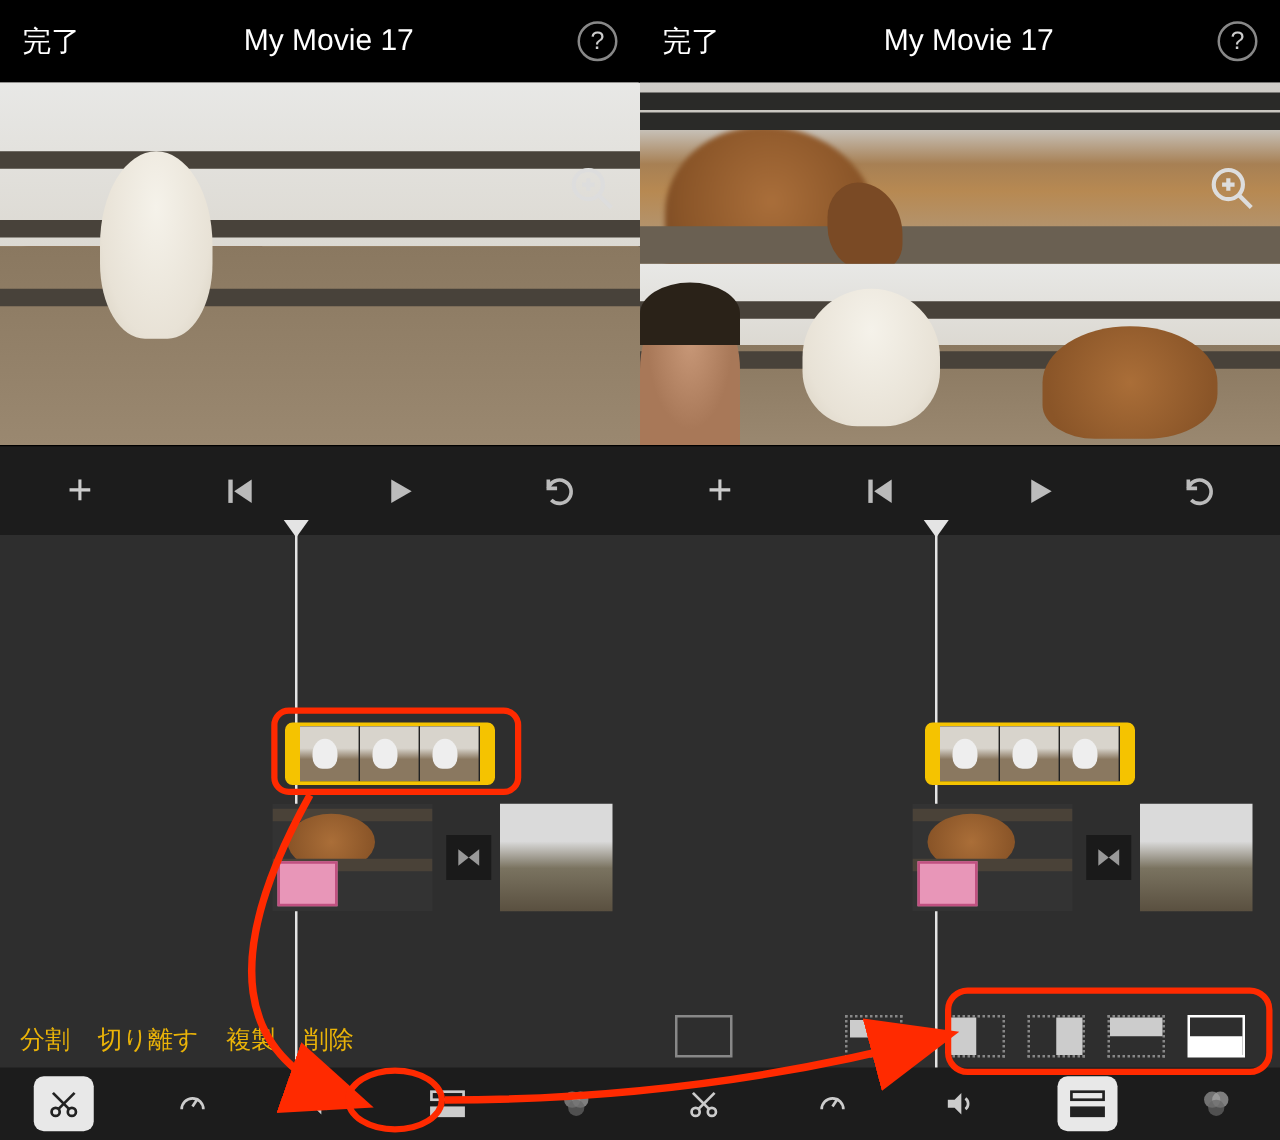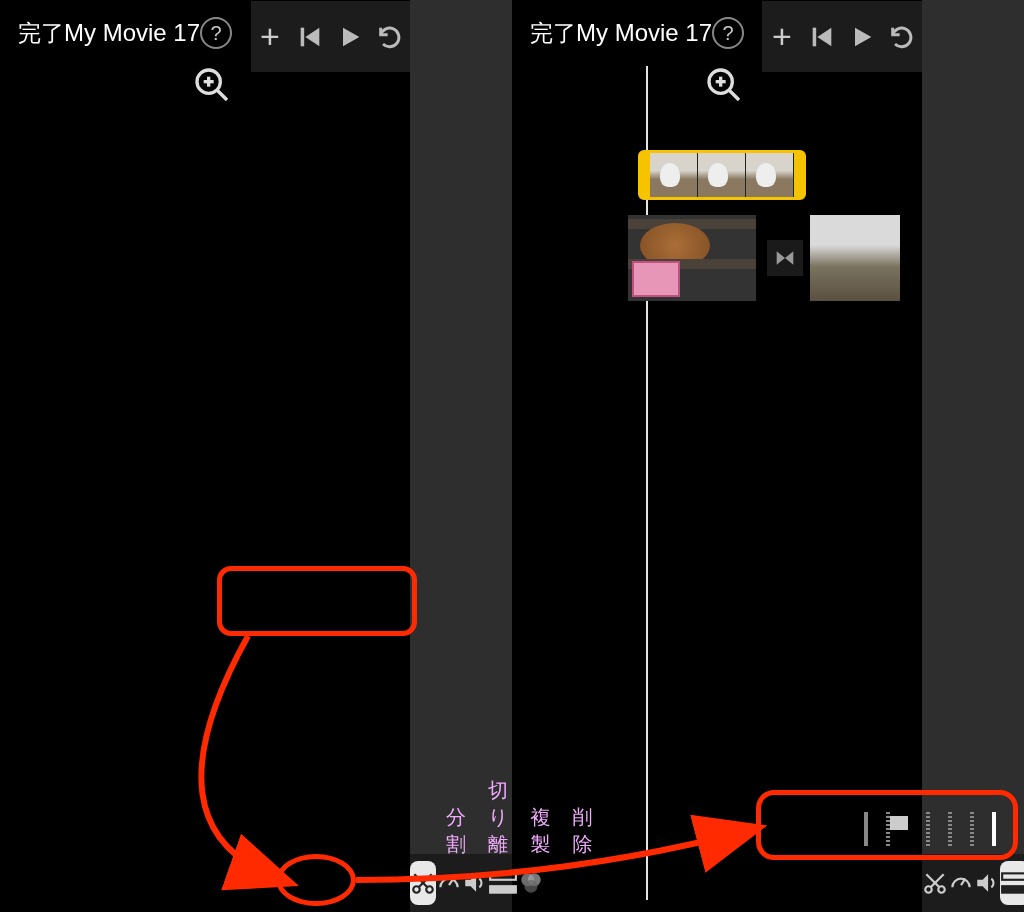--- a/index.html
+++ b/index.html
@@ -9,21 +9,21 @@
     background: #000;
     display: flex;
     font-family: -apple-system, "Helvetica Neue", Arial, sans-serif;
     color: #fff;
     position: relative;
     overflow: hidden;
   }
   .pane {
     width: 512px;
     display: flex;
-    flex-direction: row;
+    flex-direction: column;
     position: relative;
   }
   .header {
     height: 66px;
     display: flex;
     align-items: center;
     justify-content: space-between;
     padding: 0 18px;
     background: #000;
   }
@@ -209,22 +209,22 @@
     width: 90px; height: 86px;
     background: linear-gradient(180deg,#dadada 35%, #7a7360 60%, #5a5040 100%);
   }
   .action-row {
     position: absolute;
     bottom: 58px; left: 0; right: 0;
     height: 46px;
     display: flex;
     align-items: center;
     gap: 22px;
-    padding: 0 36px;
-    color: #f0abfc;
+    padding: 0 16px;
+    color: #eab308;
     font-size: 20px;
   }
   .layout-row {
     position: absolute;
     bottom: 58px; left: 0; right: 0;
     height: 50px;
     display: flex;
     align-items: center;
     justify-content: flex-end;
     gap: 18px;

